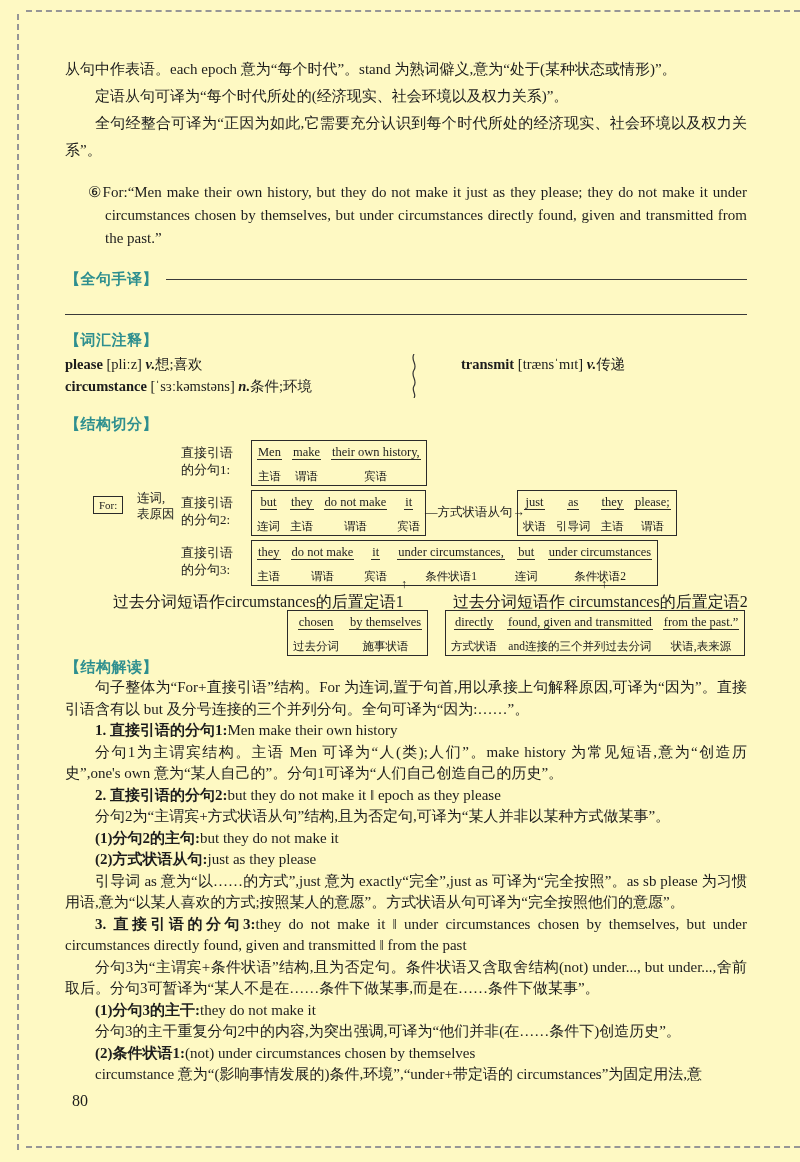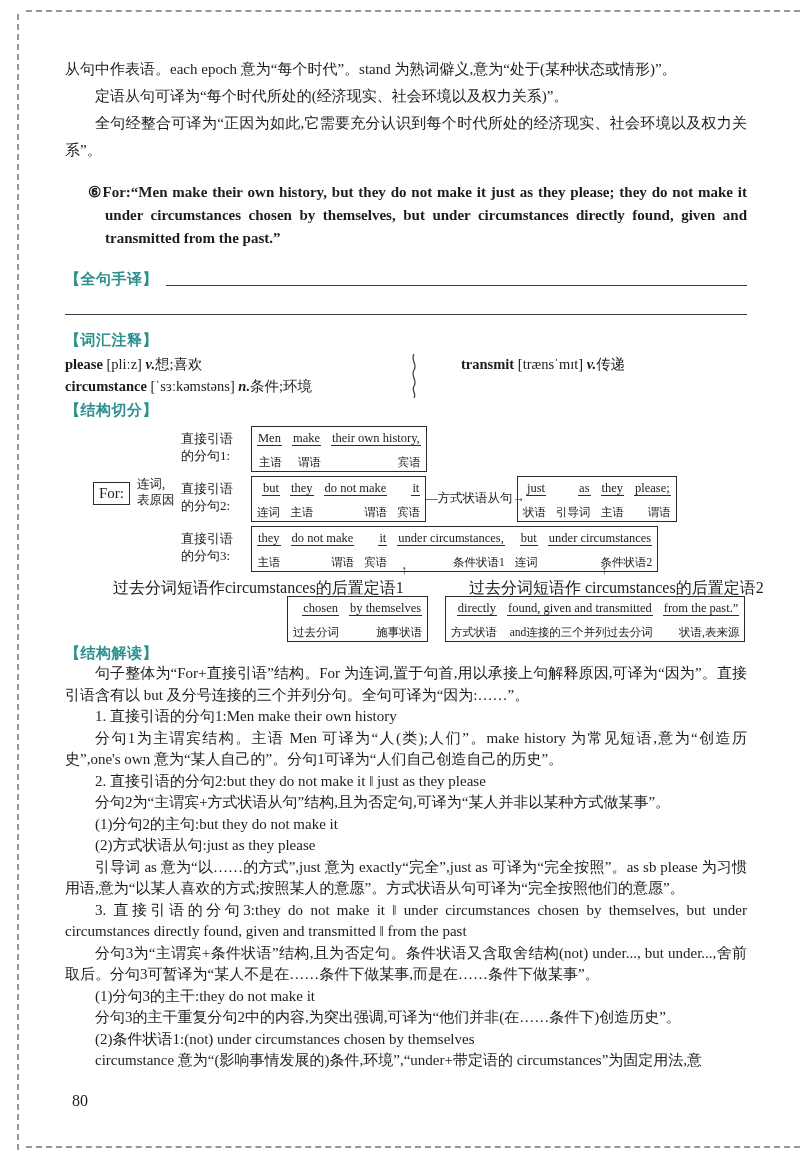--- a/index.html
+++ b/index.html
@@ -1,60 +1,60 @@
 <!DOCTYPE html>
 <html><head>
 <meta charset="utf-8">
 <style>
   *{margin:0;padding:0;box-sizing:border-box}
   html,body{width:800px;height:1162px;overflow:hidden}
   body{font-family:"Liberation Serif","DejaVu Serif",serif;background:#e9e9e9}
-  .page{position:relative;width:800px;height:1162px;background:#ffffff;color:#1c1c1c;overflow:hidden}
+  .page{position:relative;width:800px;height:1162px;background:#fef9c3;color:#1c1c1c;overflow:hidden}
   .border-top{position:absolute;left:26px;right:0;top:10px;border-top:2px dashed #969696}
   .border-left{position:absolute;left:17px;top:14px;bottom:12px;border-left:2px dashed #969696}
   .border-bottom{position:absolute;left:26px;right:0;top:1146px;border-top:2px dashed #969696}
   .content{position:absolute;left:65px;top:56px;width:682px}
 
   .intro-p{font-size:15px;line-height:27px;text-align:justify}
   .indent{text-indent:2em}
 
-  .sentence{margin-top:17px;font-weight:bold;font-size:15px;line-height:23px;padding-left:40px;text-indent:-17px;text-align:justify}
+  .sentence{margin-top:17px;font-weight:normal;font-size:15px;line-height:23px;padding-left:40px;text-indent:-17px;text-align:justify}
 
   .sec-label{color:#2e8f8f;font-weight:bold;font-size:15px;letter-spacing:.5px}
 
   .trans{margin-top:20px}
-  .trans-row{display:flex;align-items:flex-end}
+  .trans-row{display:flex;align-items:center}
   .hline{flex:1;border-bottom:1px solid #3a3a3a;margin:0 0 3px 8px;height:4px}
   .hline-full{margin-top:24px;border-bottom:1px solid #3a3a3a;height:2px}
 
   .vocab{margin-top:16px}
   .vocab-body{position:relative;margin-top:3px;height:46px}
   .ventry{font-size:14.5px;line-height:22px;white-space:nowrap}
   .vword{font-weight:bold}
   .vpos{font-style:italic;font-weight:bold}
   .vright{position:absolute;left:396px;top:0}
   .vsquiggle{position:absolute;left:344px;top:1px}
 
-  .structure{margin-top:2px}
+  .structure{margin-top:16px}
   .diagram{position:relative;height:214px;margin-top:6px}
   .dlabel{position:absolute;font-size:13px;line-height:17px;white-space:nowrap}
   .gbox{position:absolute;border:1px solid #2b2b2b}
   .gbox table{border-collapse:collapse}
-  .gbox td{text-align:right;padding:1px 5px;white-space:nowrap;vertical-align:bottom}
+  .gbox td{text-align:center;padding:1px 5px;white-space:nowrap;vertical-align:bottom}
   .gbox .w{font-size:12.5px;border-bottom:1px solid #2b2b2b;padding:0 1px}
   .gbox td.r{font-size:11.5px;padding-top:8px}
-  .forbox{position:absolute;border:1px solid #2b2b2b;padding:2px 5px;font-size:15px}
+  .forbox{position:absolute;border:1px solid #2b2b2b;padding:2px 5px;font-size:11px}
   .fornote{position:absolute;font-size:12.5px;line-height:16px;white-space:nowrap}
   .manner{position:absolute;font-size:12.5px;white-space:nowrap}
   .attrib{position:absolute;font-size:16px;white-space:nowrap}
   .uparrow{position:absolute;font-size:12px;line-height:12px}
 
   .analysis{margin-top:4px}
   .analysis p{font-size:15px;line-height:21.5px;text-indent:2em;text-align:justify}
-  .ah{font-weight:normal}
+  .ah{font-weight:bold}
   .aen{text-underline-offset:3px}
 
   .page-num{position:absolute;left:72px;top:1092px;font-size:16px}
 </style>
 </head>
 <body>
 
 <div class="page">
   <div class="border-top"></div>
   <div class="border-left"></div>
@@ -189,21 +189,21 @@
               <td class="r">条件状语2</td>
             </tr>
           </tbody>
             </table>
         </div>
 
         <span class="uparrow" style="left:336px;top:138px">↑</span>
         <span class="uparrow" style="left:536px;top:138px">↑</span>
 
         <div class="attrib" style="left:48px;top:152px">过去分词短语作circumstances的后置定语1</div>
-        <div class="attrib" style="left:404px;top:152px">过去分词短语作 circumstances的后置定语2</div>
+        <div class="attrib" style="left:388px;top:152px">过去分词短语作 circumstances的后置定语2</div>
 
         <div class="gbox" style="left:380px;top:170px">
           <table>
               <tbody>
             <tr>
               <td><span class="w">directly</span></td>
               <td><span class="w">found, given and transmitted</span></td>
               <td><span class="w">from the past.”</span></td>
             </tr>
             <tr>
@@ -231,21 +231,21 @@
         </div>
 
       </div>
     </div>
 
     <div class="analysis">
       <div class="sec-label">【结构解读】</div>
       <p>句子整体为“For+直接引语”结构。For 为连词,置于句首,用以承接上句解释原因,可译为“因为”。直接引语含有以 but 及分号连接的三个并列分句。全句可译为“因为:……”。</p>
       <p><span class="ah">1. 直接引语的分句1:</span><span class="aen">Men make their own history</span></p>
       <p>分句1为主谓宾结构。主语 Men 可译为“人(类);人们”。make history 为常见短语,意为“创造历史”,one's own 意为“某人自己的”。分句1可译为“人们自己创造自己的历史”。</p>
-      <p><span class="ah">2. 直接引语的分句2:</span><span class="aen">but they do not make it ‖ just as they please</span></p>
+      <p><span class="ah">2. 直接引语的分句2:</span><span class="aen">but they do not make it ‖ epoch as they please</span></p>
       <p>分句2为“主谓宾+方式状语从句”结构,且为否定句,可译为“某人并非以某种方式做某事”。</p>
       <p><span class="ah">(1)分句2的主句:</span><span class="aen">but they do not make it</span></p>
       <p><span class="ah">(2)方式状语从句:</span><span class="aen">just as they please</span></p>
       <p>引导词 as 意为“以……的方式”,just 意为 exactly“完全”,just as 可译为“完全按照”。as sb please 为习惯用语,意为“以某人喜欢的方式;按照某人的意愿”。方式状语从句可译为“完全按照他们的意愿”。</p>
       <p><span class="ah">3. 直接引语的分句3:</span><span class="aen">they do not make it ‖ under circumstances chosen by themselves, but under circumstances directly found, given and transmitted ‖ from the past</span></p>
       <p>分句3为“主谓宾+条件状语”结构,且为否定句。条件状语又含取舍结构(not) under..., but under...,舍前取后。分句3可暂译为“某人不是在……条件下做某事,而是在……条件下做某事”。</p>
       <p><span class="ah">(1)分句3的主干:</span><span class="aen">they do not make it</span></p>
       <p>分句3的主干重复分句2中的内容,为突出强调,可译为“他们并非(在……条件下)创造历史”。</p>
       <p><span class="ah">(2)条件状语1:</span><span>(not) </span><span class="aen">under circumstances chosen by themselves</span></p>
       <p>circumstance 意为“(影响事情发展的)条件,环境”,“under+带定语的 circumstances”为固定用法,意</p>

